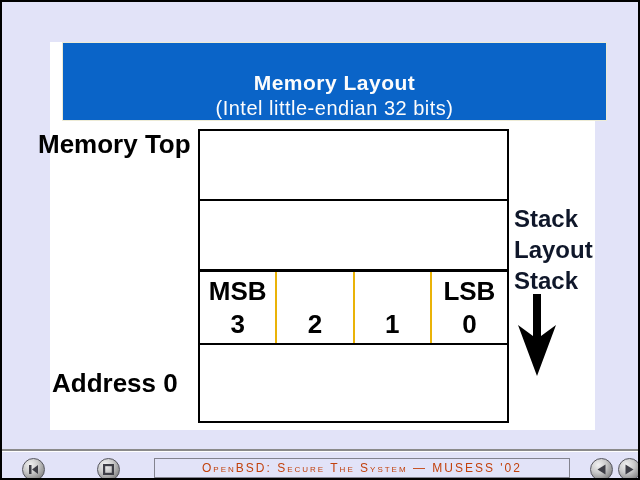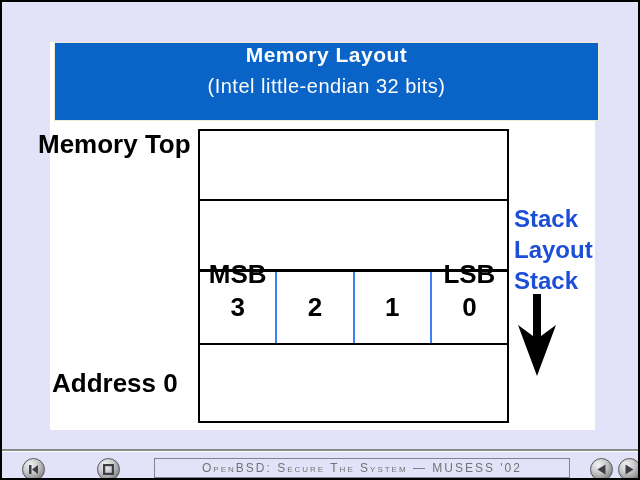--- a/index.html
+++ b/index.html
@@ -18,79 +18,79 @@
   .slide-area {
     position: absolute;
     left: 48px; top: 40px;
     width: 545px; height: 388px;
     background: #FFFFFF;
   }
 
   
   .banner {
     position: absolute;
-    left: 52px; top: 40px;
+    left: 60px; top: 40px;
     width: 545px; height: 79px;
     background: #0A64C8;
     border: 1px solid #EDEBD6;
     color: #FCFCFC;
     text-align: center;
-    display: flex; flex-direction: column; justify-content: flex-start;
-    gap: 8px;
+    display: flex; flex-direction: column; justify-content: flex-end;
+    gap: 2px;
   }
   .banner .title { font-size: 21px; font-weight: 700; letter-spacing: 0.5px; }
   .banner .subtitle { font-size: 20px; font-weight: 400; letter-spacing: 0.5px; }
 
   
   .membox {
     position: absolute;
     left: 196px; top: 127px;
     width: 311px; height: 294px;
     border: 2px solid #000;
     background: #fff;
   }
   .membox .row-a { height: 70px; border-bottom: 2px solid #000; }
   .membox .row-b { height: 71px; border-bottom: 3px solid #000; }
   .byte-row { height: 73px; border-bottom: 2px solid #000; display: flex; }
   .membox .row-d { height: 71px; }
-  .byte-cell { flex: 1; display: flex; flex-direction: column; align-items: center; justify-content: flex-end; padding-bottom: 19px; }
-  .byte-cell + .byte-cell { border-left: 2px solid #3b82f6; text-align: center; }
+  .byte-cell { flex: 1; display: flex; flex-direction: column; align-items: center; justify-content: flex-end; padding-bottom: 2px; }
+  .byte-cell + .byte-cell { border-left: 2px solid #eab308; text-align: center; }
   .byte-cell .tag, .byte-cell .num {
     font-size: 26px; font-weight: 700; color: #000; line-height: 33px; height: 33px;
   }
 
   .side-label {
     position: absolute;
     color: #000; font-weight: 700; font-size: 26px;
     white-space: nowrap;
   }
   .label-memory-top { left: 36px; top: 127px; }
   .label-address-0  { left: 50px; top: 366px; }
 
   .stack-label {
     position: absolute; left: 512px; top: 201px;
-    color: #1d4ed8; font-weight: 700; font-size: 24px; line-height: 31px;
+    color: #0f172a; font-weight: 700; font-size: 24px; line-height: 31px;
   }
   .stack-label span { display: block; }
 
   .down-arrow { position: absolute; left: 512px; top: 292px; }
 
   
   .footer-sep {
     position: absolute; left: 0; top: 447px; width: 640px; height: 3px;
     background: #8A8A8A; border-bottom: 1px solid #FFFFFF;
   }
   .status-box {
     position: absolute; left: 152px; top: 456px;
     width: 416px; height: 20px;
     border: 1px solid #83838F;
     display: flex; align-items: center; justify-content: center;
   }
   .status-text {
-    color: #737373;
+    color: #c2410c;
     font-size: 12px;
     font-variant: small-caps;
     letter-spacing: 2px;
     white-space: nowrap;
   }
 
   .nav-btn {
     position: absolute; top: 456px;
     width: 23px; height: 23px;
     border-radius: 50%;

